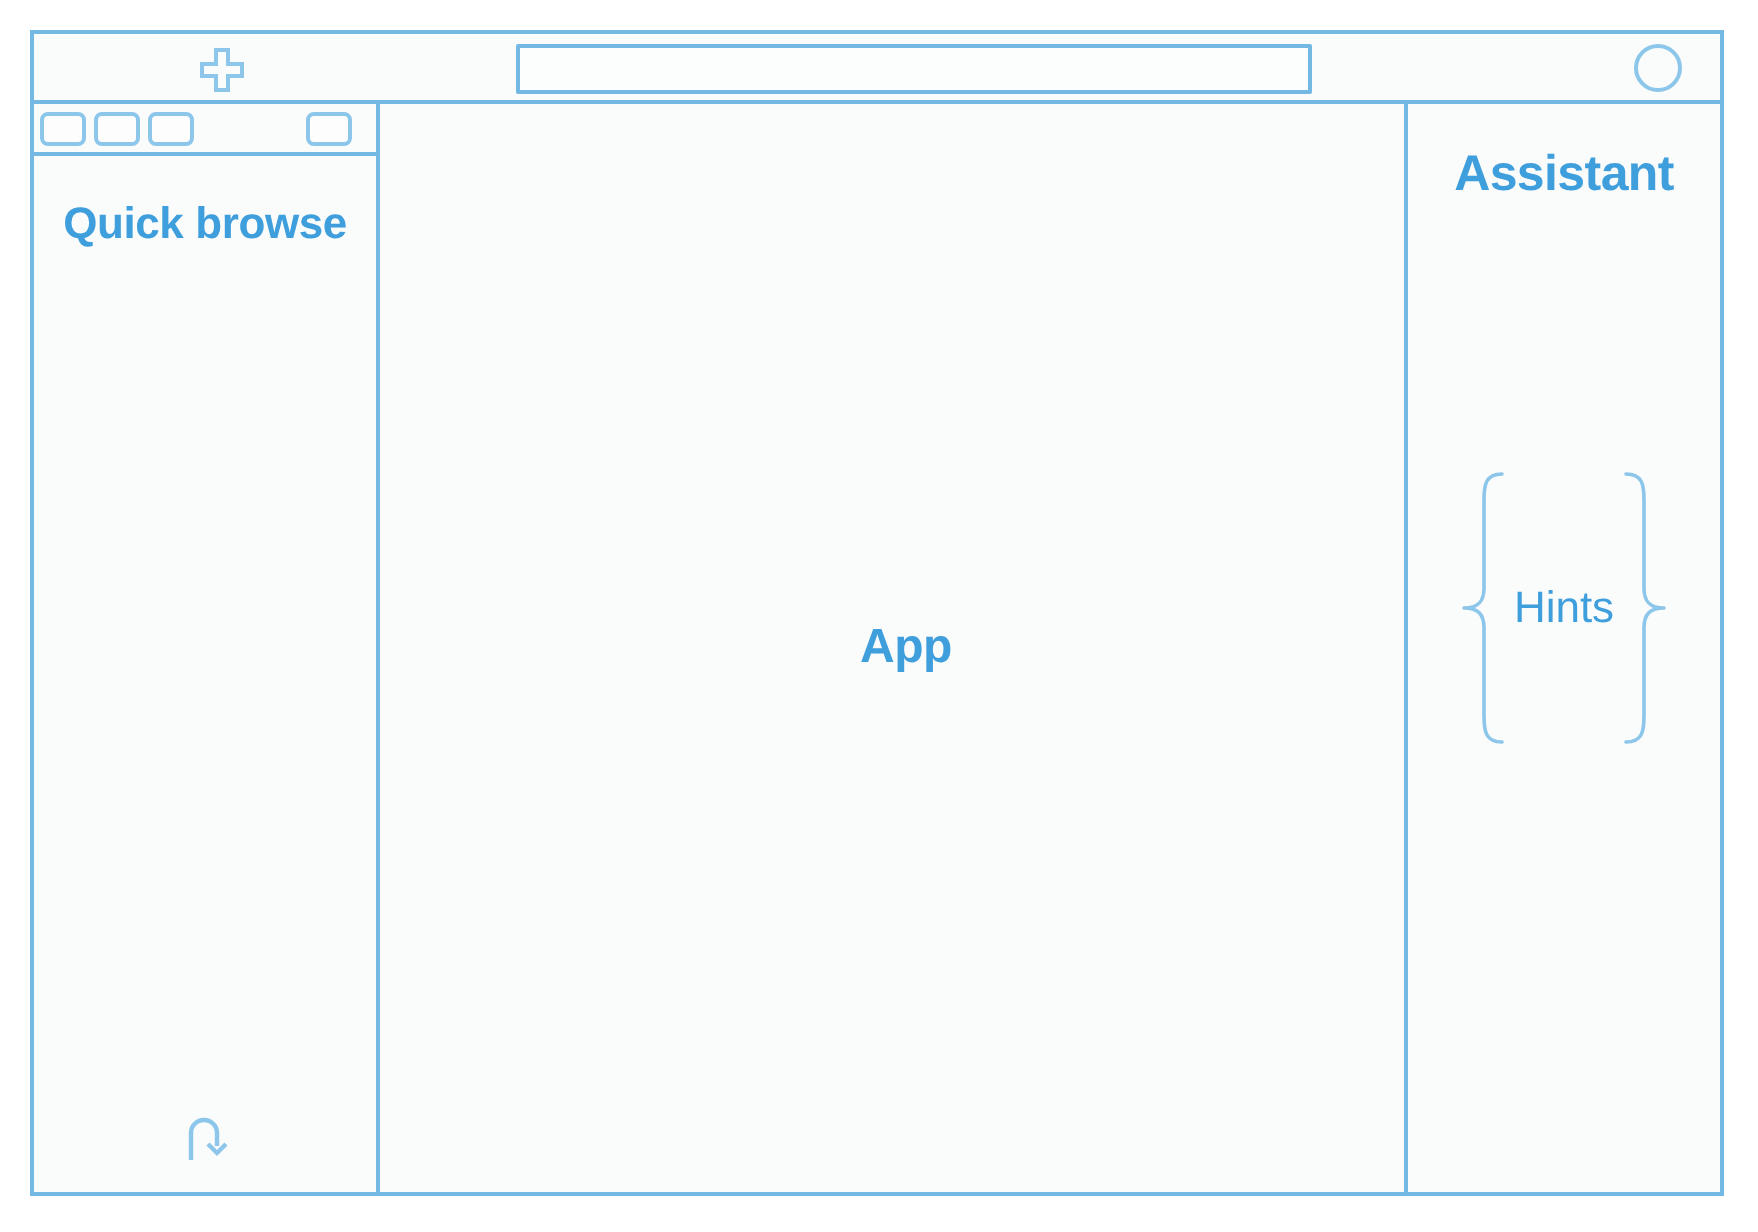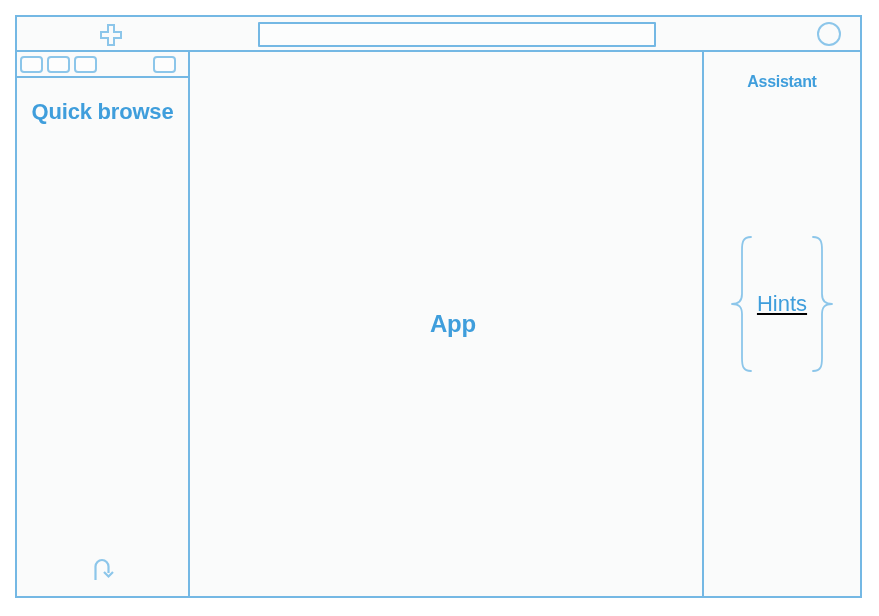--- a/index.html
+++ b/index.html
@@ -182,35 +182,34 @@
     flex: 0 0 156px;
   }
 
   .assistant-label {
     position: absolute;
     left: 0;
     right: 0;
     top: 21px;
     text-align: center;
     color: #3F9EDC;
-    font-size: 16px;
+    font-size: 25px;
     font-weight: bold;
     letter-spacing: -0.3px;
   }
 
   .hints-block {
     position: absolute;
     left: 0;
     right: 0;
     top: 182px;
     height: 140px;
     display: flex;
     align-items: center;
     justify-content: center;
-    text-decoration: underline;
   }
 
   .hints-brace {
     width: 26px;
     height: 140px;
     flex: 0 0 26px;
   }
   .hints-brace svg { display: block; }
 
   .hints-label {

